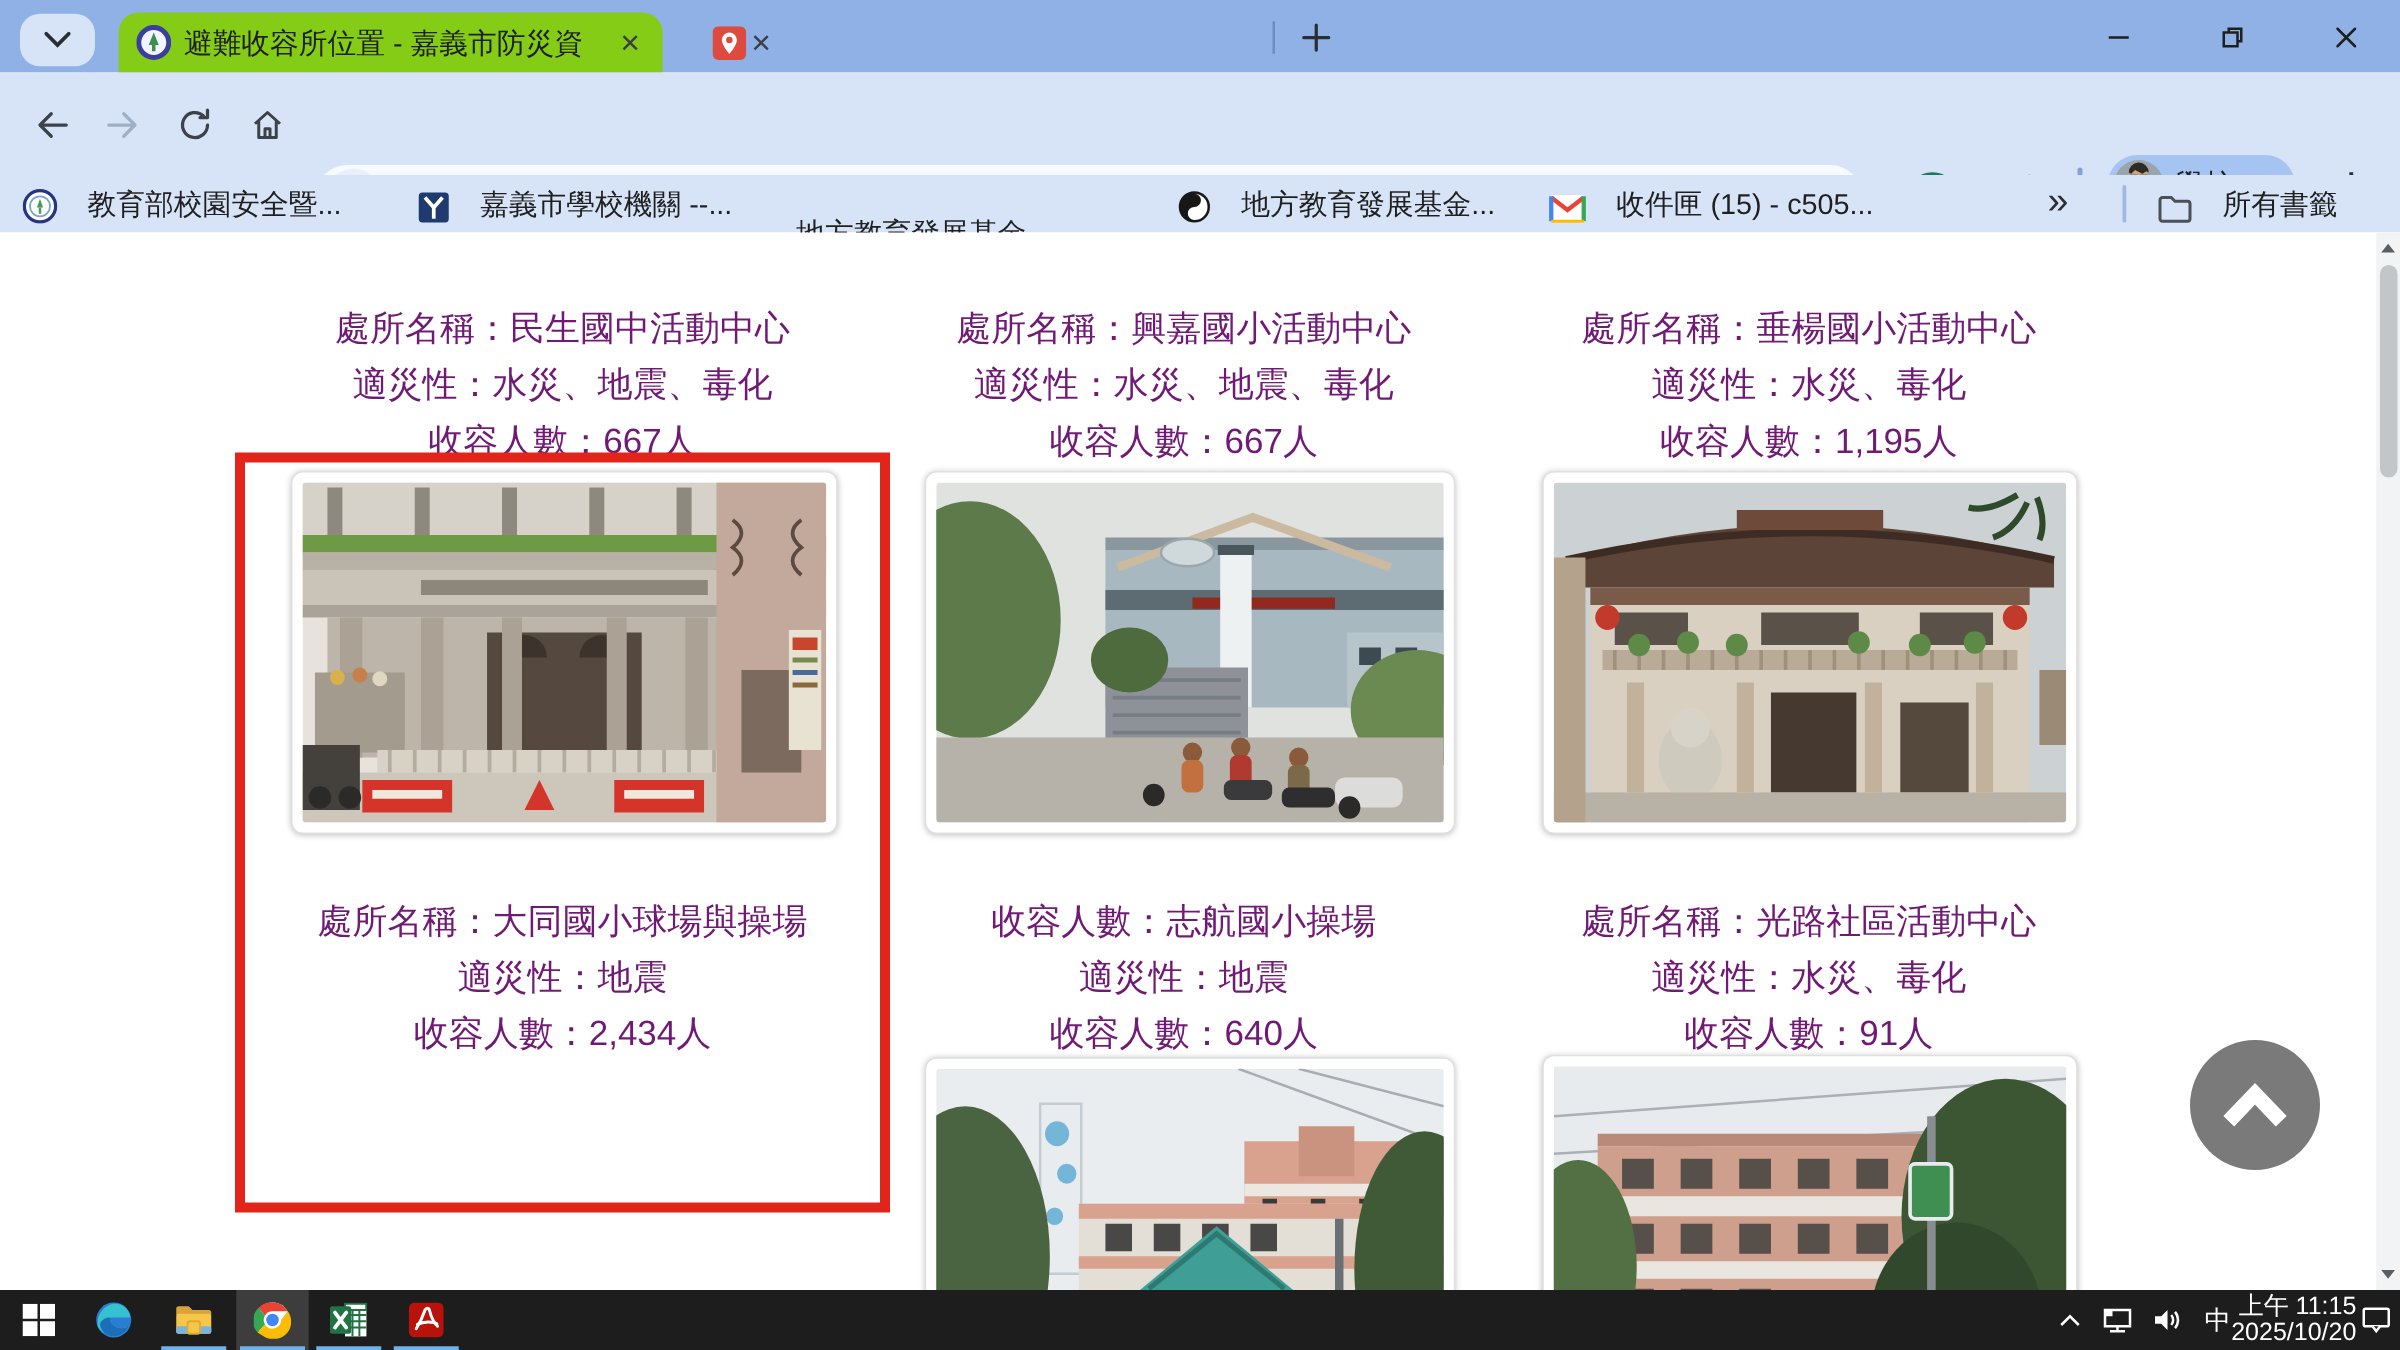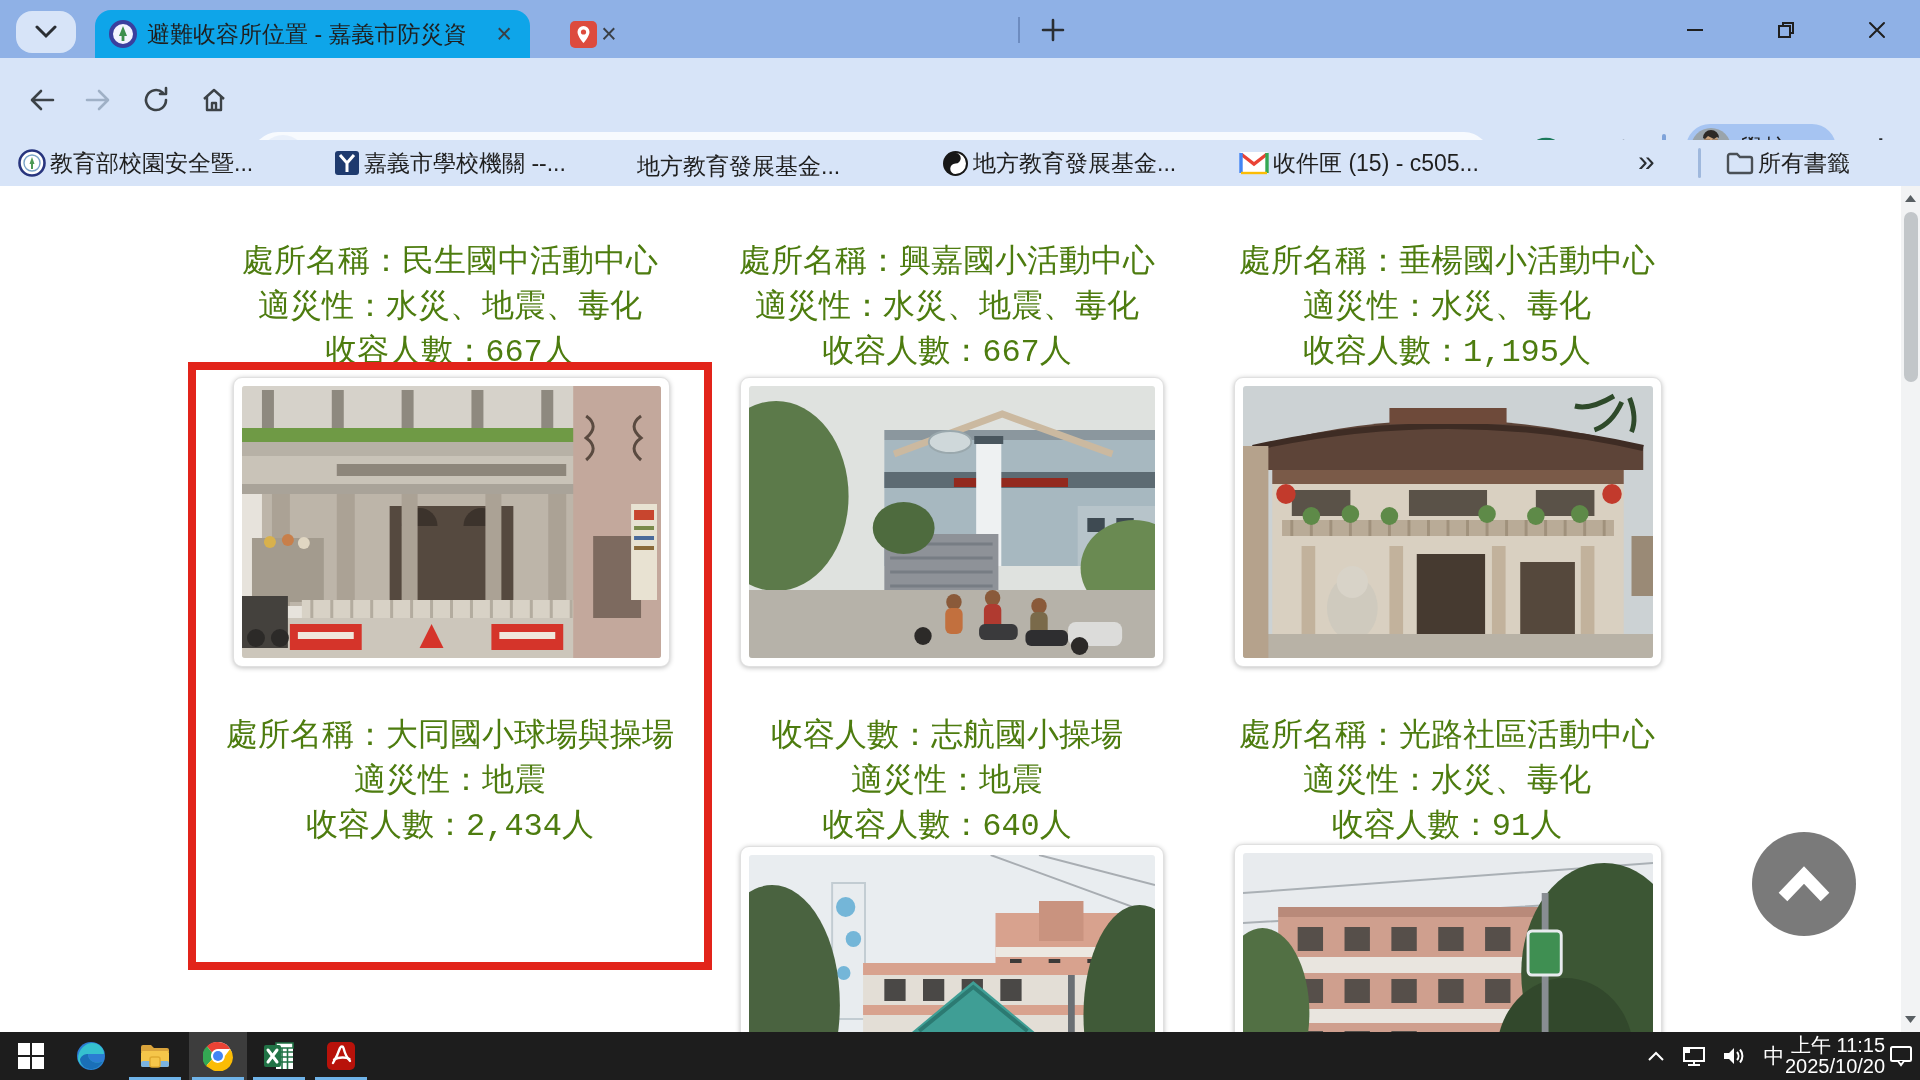--- a/index.html
+++ b/index.html
@@ -7,46 +7,46 @@
   .stage{position:relative;width:1920px;height:1080px;overflow:hidden;background:#fff;}
   .abs{position:absolute;}
   svg{display:block;}
 
   
   .tabstrip{position:absolute;top:0;left:0;width:1920px;height:58px;background:#8fb1e6;}
   .tab-search-btn{position:absolute;left:16px;top:11px;width:60px;height:42px;border-radius:16px;
     background:#d7e4f8;display:flex;align-items:center;justify-content:center;}
   .tab{position:absolute;top:10px;height:48px;border-radius:16px 16px 0 0;display:flex;align-items:center;
     padding:0 14px;box-sizing:border-box;color:#1f1f1f;font-size:23px;}
-  .tab.active{background:#0ea5e9;}
+  .tab.active{background:#84cc16;}
   .tab .title{flex:1;white-space:nowrap;overflow:hidden;margin:0 10px;}
   .tab .close{font-size:27px;color:#3a3f45;line-height:1;padding:0 4px;}
   .winctl{position:absolute;top:14px;height:32px;display:flex;align-items:center;justify-content:center;width:46px;}
 
   
   .toolbar{position:absolute;top:58px;left:0;width:1920px;height:82px;background:#d7e4f8;}
   .navbtn{position:absolute;top:24px;width:36px;height:36px;display:flex;align-items:center;justify-content:center;}
   .omnibox{position:absolute;left:252px;top:74px;width:1238px;height:52px;border-radius:26px;background:#f7fafe;
     display:flex;align-items:center;}
   .omni-url{font-size:26px;color:#1f2328;white-space:nowrap;}
   .omni-star{margin-left:auto;margin-right:20px;font-size:32px;color:#505a64;line-height:1;}
   .profile-pill{position:absolute;left:1686px;top:66px;width:150px;height:48px;border-radius:24px;background:#a6c4f2;
     display:flex;align-items:center;gap:8px;padding-left:5px;box-sizing:border-box;}
   .profile-label{font-size:24px;color:#1f1f1f;}
   .menu-dots{position:absolute;left:1866px;top:74px;font-size:30px;color:#2a2e33;}
 
   
   .bookbar{position:absolute;top:140px;left:0;width:1920px;height:46px;background:#d7e4f8;}
-  .bm{position:absolute;top:7px;height:32px;display:flex;align-items:center;gap:4px;font-size:23px;color:#1f1f1f;white-space:nowrap;}
+  .bm{position:absolute;top:7px;height:32px;display:flex;align-items:flex-end;gap:24px;font-size:23px;color:#1f1f1f;white-space:nowrap;}
   .bm-overflow{position:absolute;top:4px;font-size:30px;color:#2a2e33;}
   .bm-divider{position:absolute;top:8px;width:3px;height:30px;background:#9fb8dd;border-radius:2px;}
 
   
   .content{position:absolute;top:186px;left:0;width:1920px;height:846px;background:#ffffff;overflow:hidden;}
-  .shelter-text{position:absolute;text-align:center;color:#4d7c0f;font-size:32px;line-height:45px;font-family:Liberation Mono, monospace;}
+  .shelter-text{position:absolute;text-align:center;color:#701a75;font-size:28px;line-height:45px;}
   .photo-card{position:absolute;background:#fff;border:1px solid #e0e0e0;border-radius:9px;padding:8px;
     box-shadow:0 1px 5px rgba(0,0,0,0.25);box-sizing:border-box;}
   .photo-card svg{border-radius:3px;}
   .highlight-box{position:absolute;left:188px;top:176px;width:524px;height:608px;border:8px solid #e2241a;
     box-sizing:border-box;z-index:6;pointer-events:none;}
   .fab-top{position:absolute;left:1752px;top:646px;width:104px;height:104px;border-radius:52px;background:#7a7a7a;
     display:flex;align-items:center;justify-content:center;z-index:7;}
 
   
   .scrollbar{position:absolute;right:0;top:0;width:19px;height:846px;background:#f2f3f4;z-index:8;}

